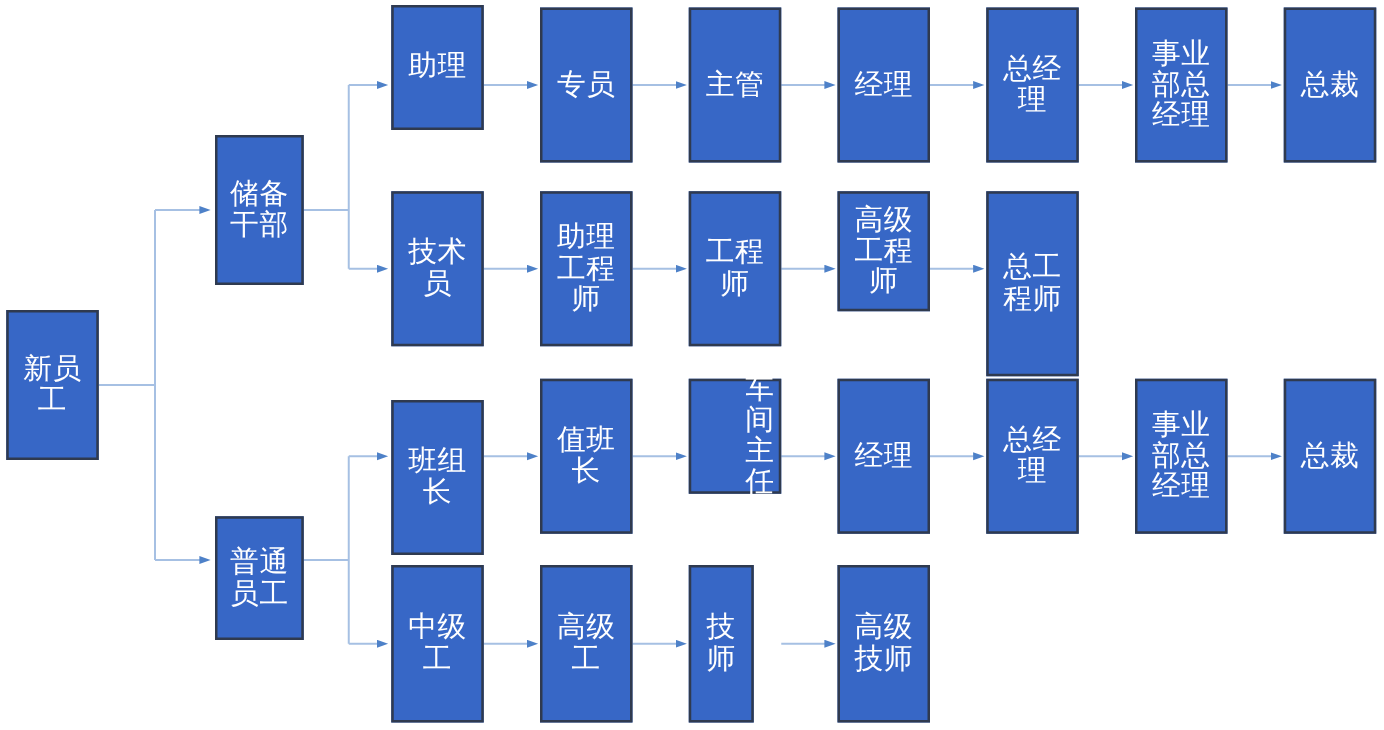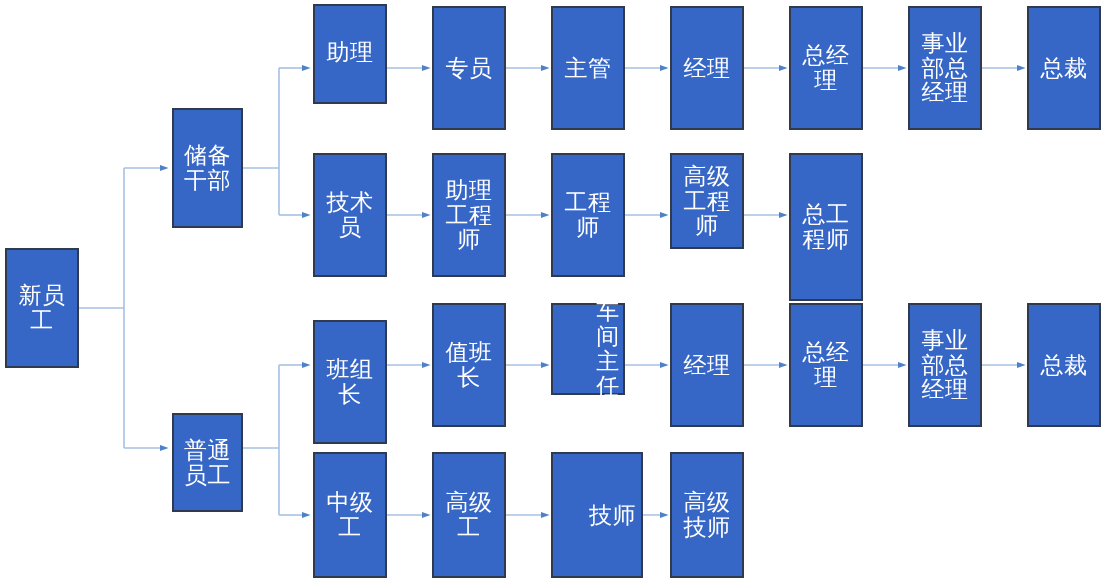--- a/index.html
+++ b/index.html
@@ -174,20 +174,20 @@
   <div class="node" style="left:1027px; top:303px; width:74px; height:124px;">
     <span class="lbl">总裁</span>
   </div>
 
   <div class="node" style="left:313px; top:452px; width:74px; height:126px;">
     <span class="lbl">中级工</span>
   </div>
   <div class="node" style="left:432px; top:452px; width:74px; height:126px;">
     <span class="lbl">高级工</span>
   </div>
-  <div class="node" style="left:551px; top:452px; width:92px; height:126px;justify-content:flex-end;">
+  <div class="node" style="left:551px; top:452px; width:52px; height:126px;justify-content:flex-end;">
     <span class="lbl">技师</span>
   </div>
   <div class="node" style="left:670px; top:452px; width:74px; height:126px;">
     <span class="lbl">高级技师</span>
   </div>
 
 </div>
 
 </body></html>

